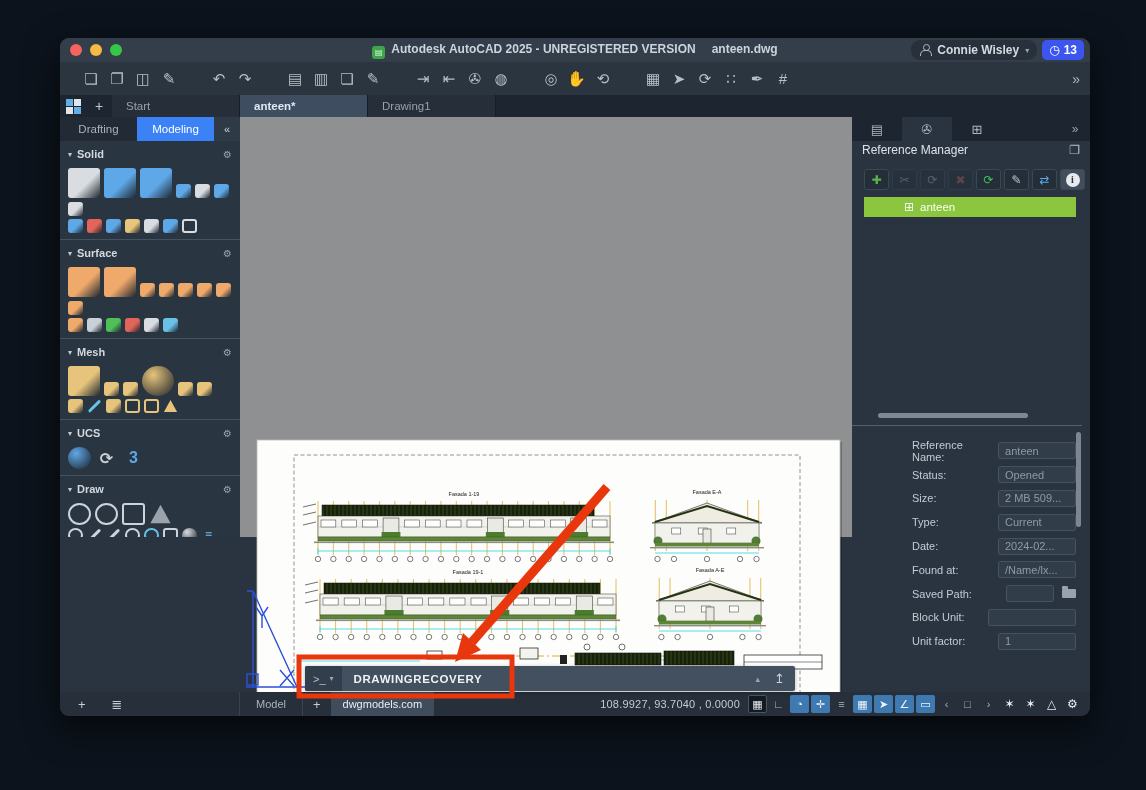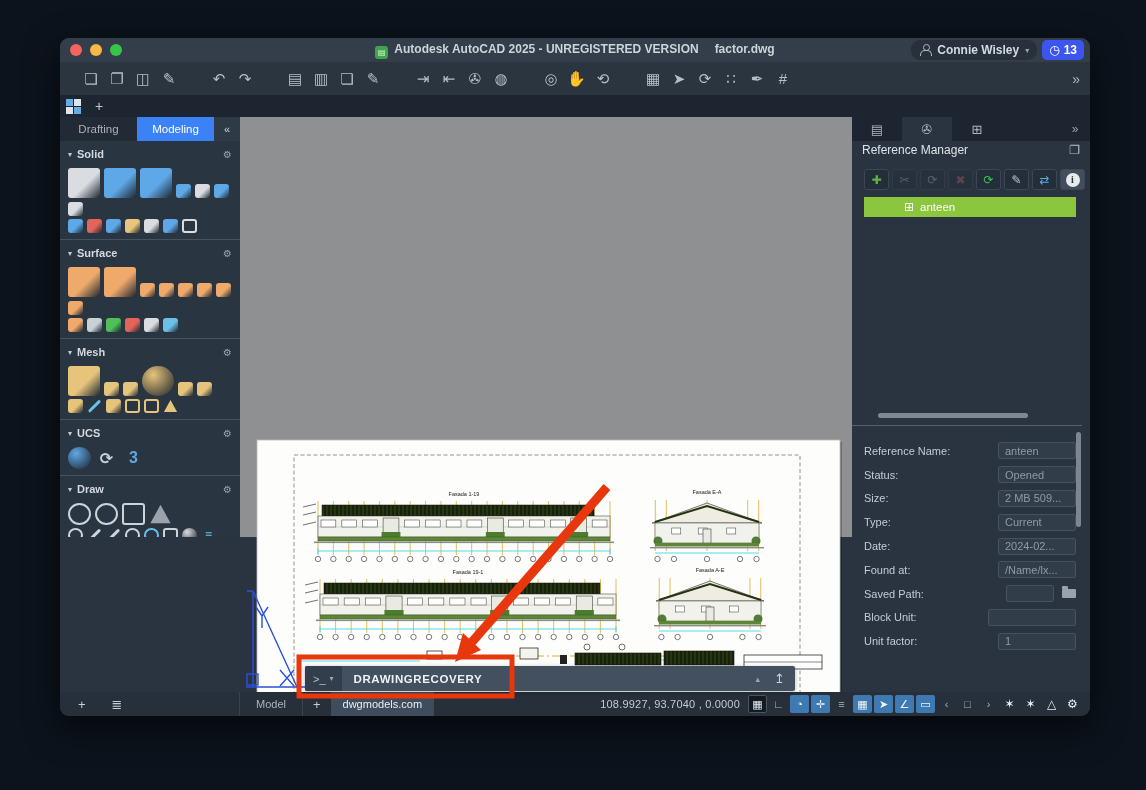--- a/index.html
+++ b/index.html
@@ -102,21 +102,21 @@
   .rtool.info .i-circ { width:14px; height:14px; border-radius:50%; background:#e8ecef; color:#2a333e;
                         font-size:10px; font-weight:bold; display:flex; align-items:center; justify-content:center; font-family:"Liberation Serif",serif; }
   .xrefrow { position:absolute; left:12px; right:14px; top:80px; height:20px; background:#8cc63e;
              display:flex; align-items:center; padding-left:40px; gap:6px; }
   .xref-ico { color:#f4f7f9; font-size:12px; }
   .xref-label { color:#fdfefb; font-size:11.5px; }
   .drag-pill { position:absolute; left:26px; top:296px; width:150px; height:5px; border-radius:3px; background:#7e8894; }
   .rp-div { position:absolute; left:0; right:8px; top:308px; height:1px; background:#55606c; }
   .fields { position:absolute; left:0; top:322px; right:0; }
   .frow { display:flex; align-items:center; height:23.8px; padding:0 14px 0 12px; }
-  .flabel { font-size:11px; color:#c3cad2; }
+  .flabel { font-size:11px; color:#c3cad2;margin-left:48px; }
   .fval { margin-left:auto; height:17px; background:#323d4a; border:1px solid #46535f; border-radius:2px;
           color:#8f9aa6; font-size:11px; display:flex; align-items:center; padding:0 6px; width:78px; }
   .fval.w48 { width:48px; } .fval.w88 { width:88px; }
   .folder { position:relative; width:14px; height:9px; background:#97a2ad; border-radius:1px; margin-left:8px; }
   .folder::before { content:''; position:absolute; top:-3px; left:0; width:6px; height:3px; background:#97a2ad; border-radius:1px 1px 0 0; }
   .rp-scroll { position:absolute; right:9px; top:315px; width:5px; height:95px; border-radius:3px; background:#7c8692; }
 
   
   .statusbar { position:absolute; left:0; bottom:0; width:100%; height:24px; background:#262f3a;
                display:flex; align-items:center; font-size:11px; color:#c3cbd3; }
@@ -143,21 +143,21 @@
 <div class="stage">
   <div class="window">
 
     <div class="titlebar">
       <div class="lights">
         <div class="light r"></div>
         <div class="light y"></div>
         <div class="light g"></div>
       </div>
       <div class="title-center">
-        <span class="dwgico">▤</span><span>Autodesk AutoCAD 2025 - UNREGISTERED VERSION</span><span class="title-doc">factor.dwg</span>
+        <span class="dwgico">▤</span><span>Autodesk AutoCAD 2025 - UNREGISTERED VERSION</span><span class="title-doc">anteen.dwg</span>
       </div>
       <div class="tb-right">
         <div class="userpill">
           <span class="person"></span>
           <span>Connie Wisley</span>
           <span class="caret">▾</span>
         </div>
         <div class="timerbadge">
           <span class="clockg">◷</span>
           <span>13</span>
@@ -200,20 +200,25 @@
     <div class="doctabs">
       <div class="dt-grid">
         <div class="g">
           <span class="c b"></span>
             <span class="c"></span>
             <span class="c"></span>
             <span class="c b"></span>
         </div>
       </div>
       <div class="dt-plus">+</div>
+      <div id="doctab-list" style="display:flex;align-items:stretch;">
+          <div class="dtab">Start</div>
+          <div class="dtab active">anteen*</div>
+          <div class="dtab">Drawing1</div>
+        </div>
     </div>
 
     <div class="main">
 
       <div class="palette">
         <div class="pal-tabs">
           <div class="pal-tab">Drafting</div>
           <div class="pal-tab active">Modeling</div>
           <div class="pal-coll">«</div>
         </div>

